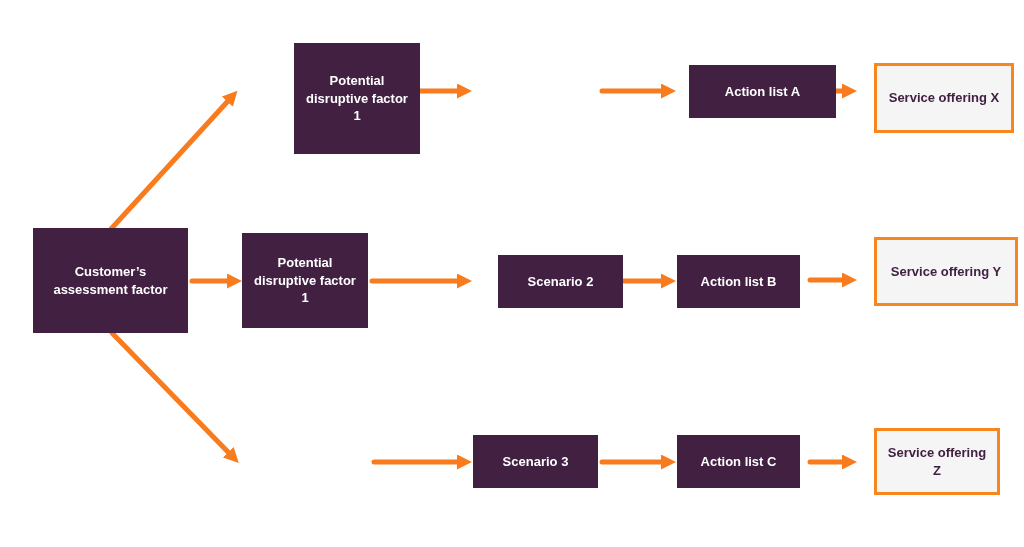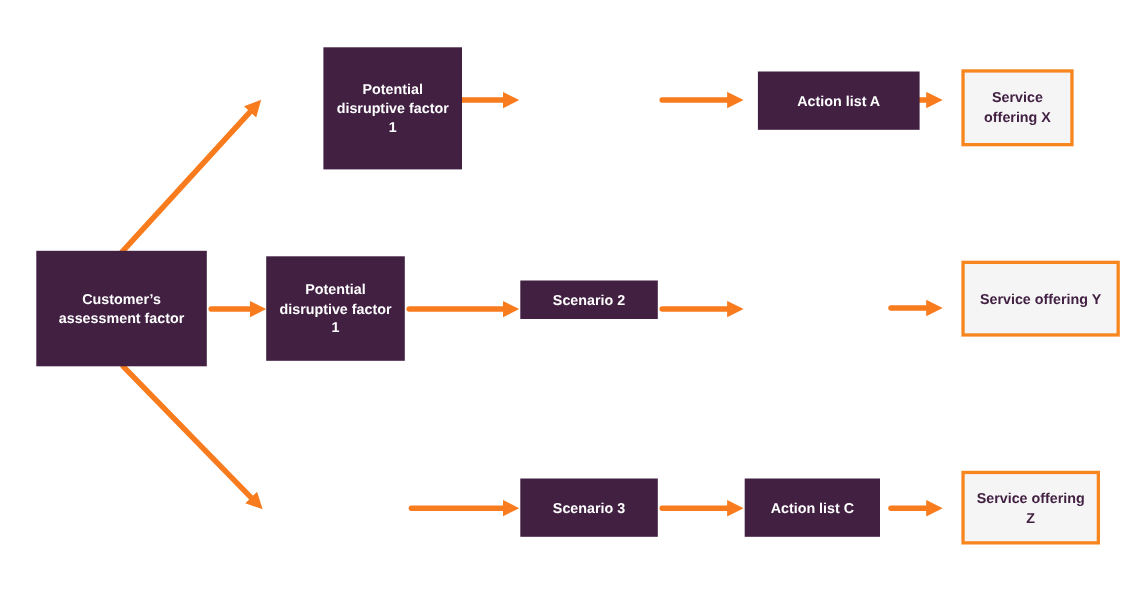--- a/index.html
+++ b/index.html
@@ -65,23 +65,24 @@
       <line x1="374" y1="462" x2="458" y2="462" marker-end="url(#ah)"></line>
       <line x1="602" y1="462" x2="662" y2="462" marker-end="url(#ah)"></line>
       <line x1="810" y1="462" x2="843" y2="462" marker-end="url(#ah)"></line>
     </g>
   </svg>
 
   <div class="node dark" style="left:33px; top:228px; width:155px; height:105px;">Customer’s assessment factor</div>
 
   <div class="node dark" style="left:254px; top:43px; width:126px; height:111px;margin-left:40px;">Potential disruptive factor 1</div>
   <div class="node dark" style="left:677px; top:65px; width:147px; height:53px;margin-left:12px;">Action list A</div>
-  <div class="node service" style="left:874px; top:63px; width:102px; height:70px;">Service offering X</div>
+  <div class="node service" style="left:874px; top:63px; width:140px; height:70px;">Service offering X</div>
 
   <div class="node dark" style="left:242px; top:233px; width:126px; height:95px;">Potential disruptive factor 1</div>
-  <div class="node dark" style="left:473px; top:255px; width:125px; height:35px;">Scenario 2</div>
+  <div class="node dark" style="left:498px; top:255px; width:125px; height:53px;">Scenario 2</div>
+  <div class="node dark" style="left:677px; top:255px; width:123px; height:53px;">Action list B</div>
   <div class="node service" style="left:874px; top:237px; width:144px; height:69px;">Service offering Y</div>
 
   <div class="node dark" style="left:473px; top:435px; width:125px; height:53px;">Scenario 3</div>
   <div class="node dark" style="left:677px; top:435px; width:123px; height:53px;">Action list C</div>
   <div class="node service" style="left:874px; top:428px; width:126px; height:67px;">Service offering Z</div>
 
 </div>
 
 </body></html>

